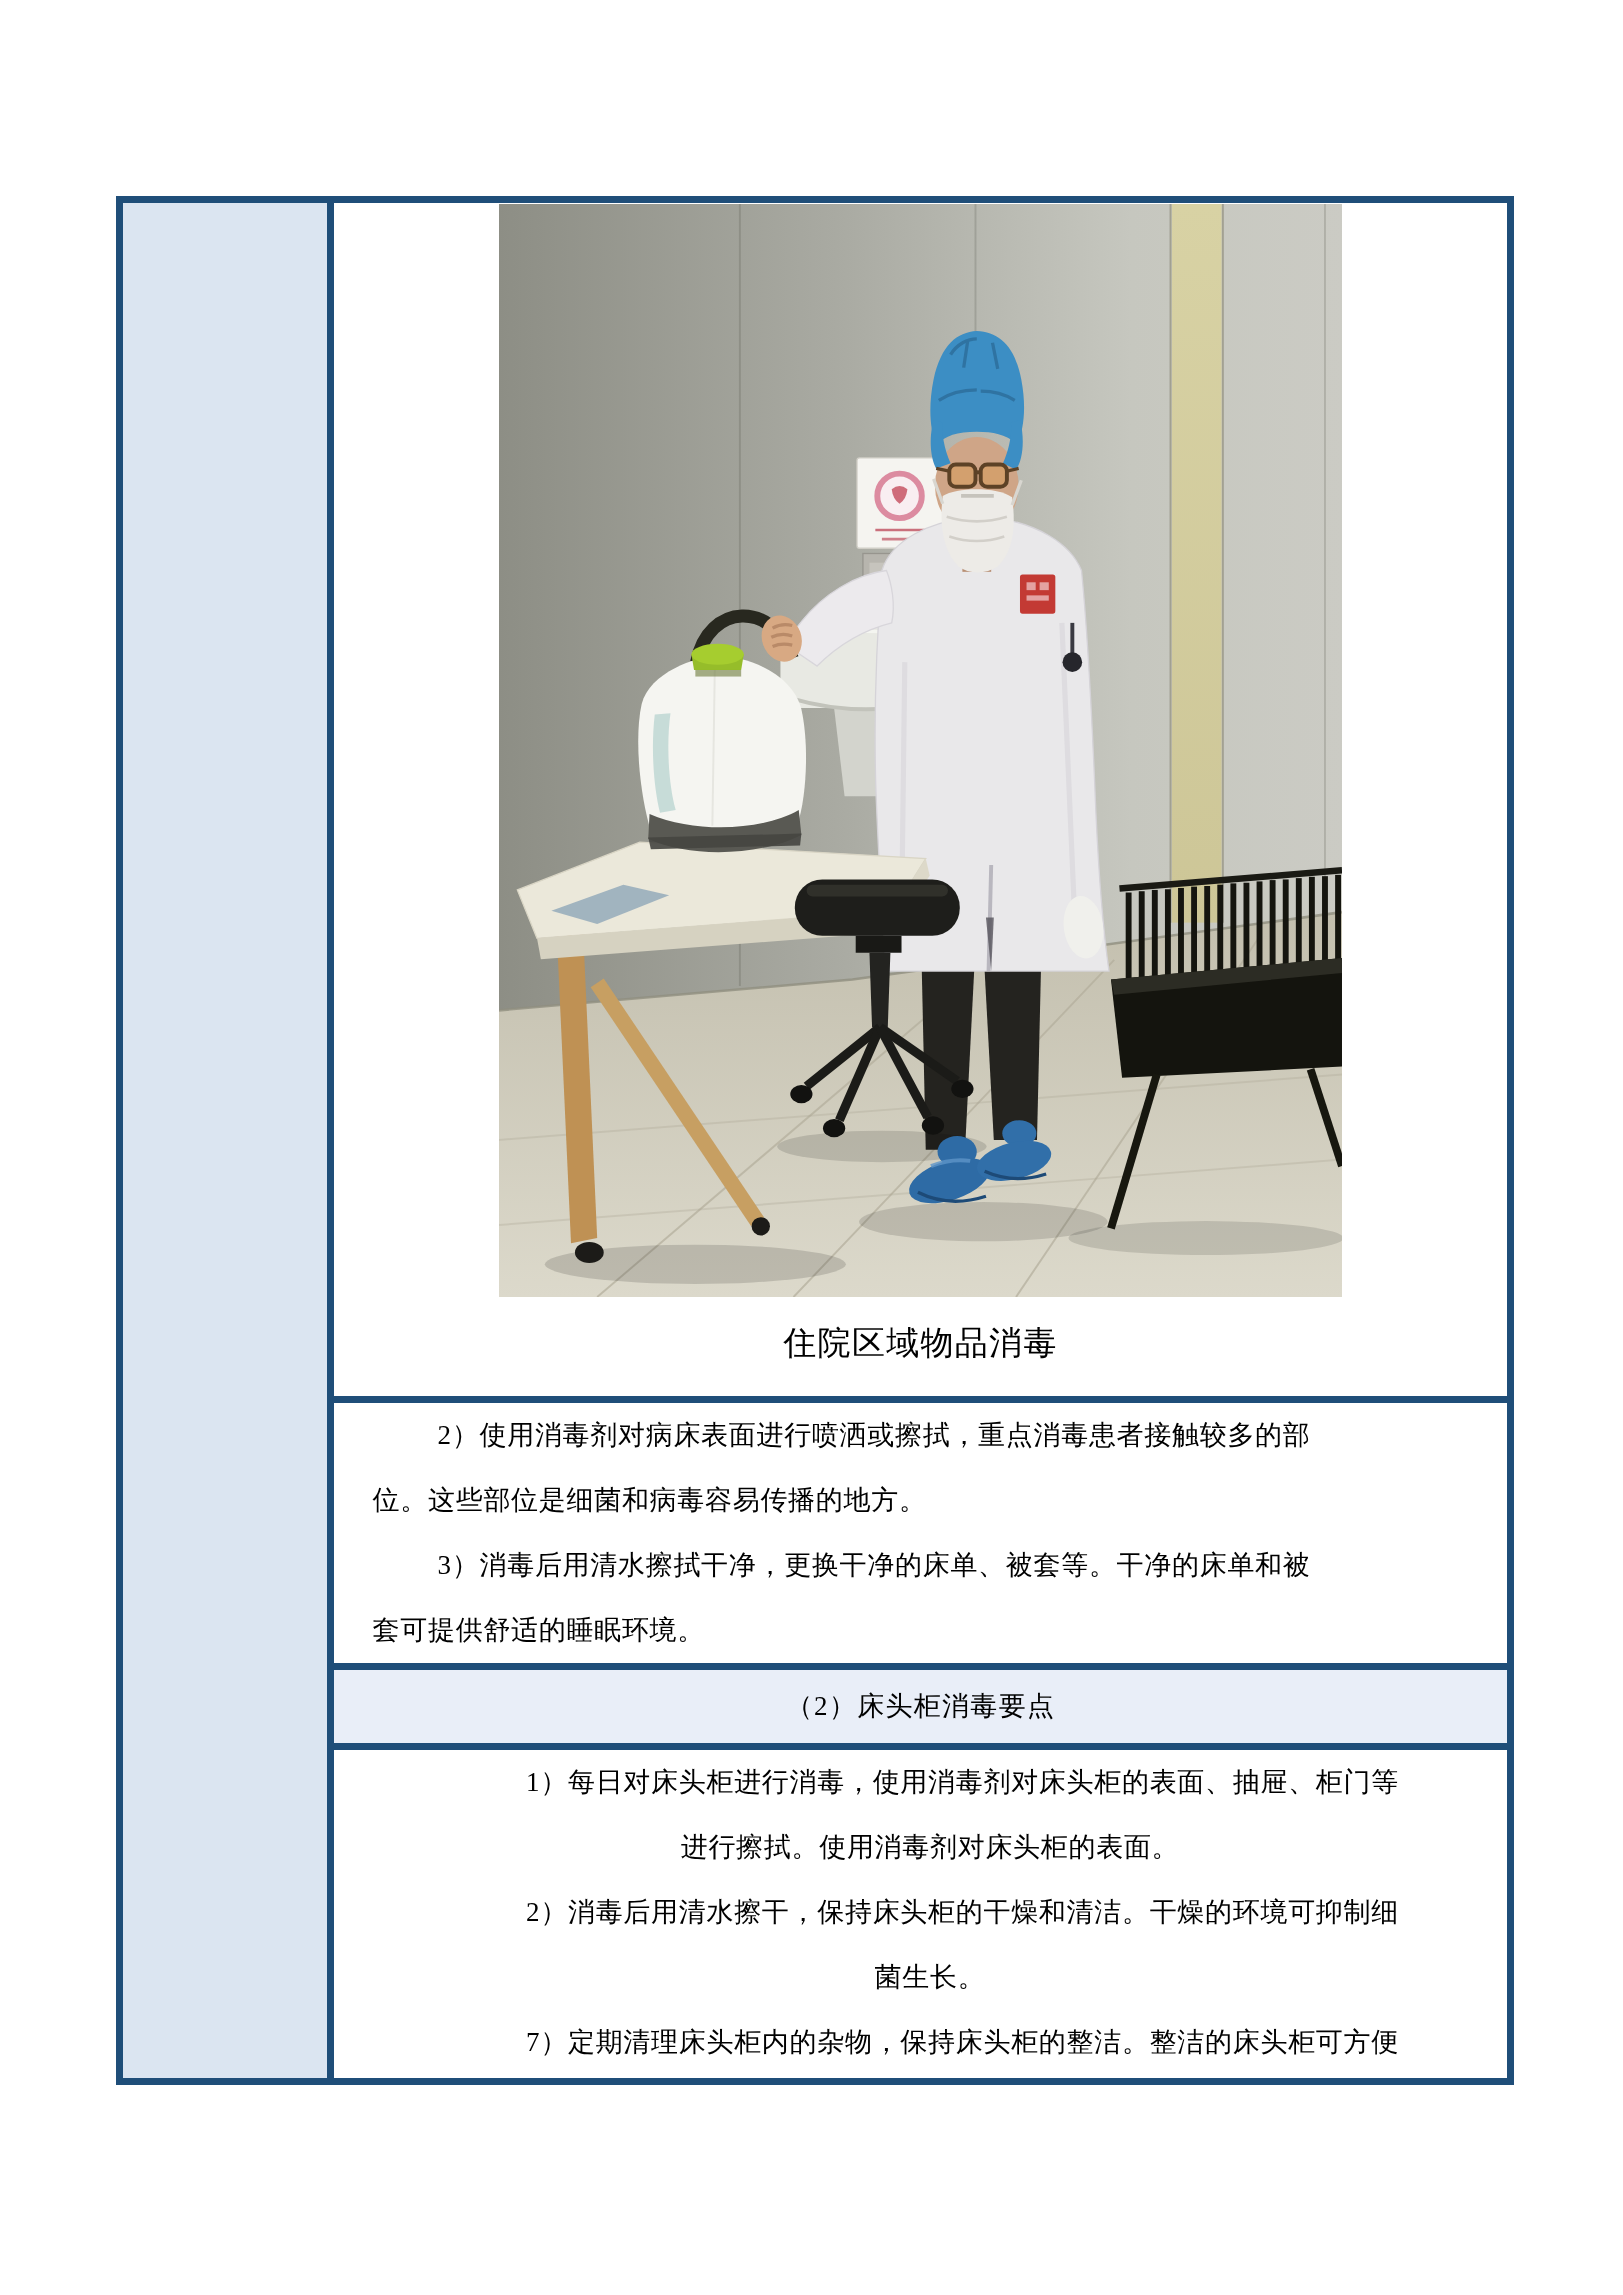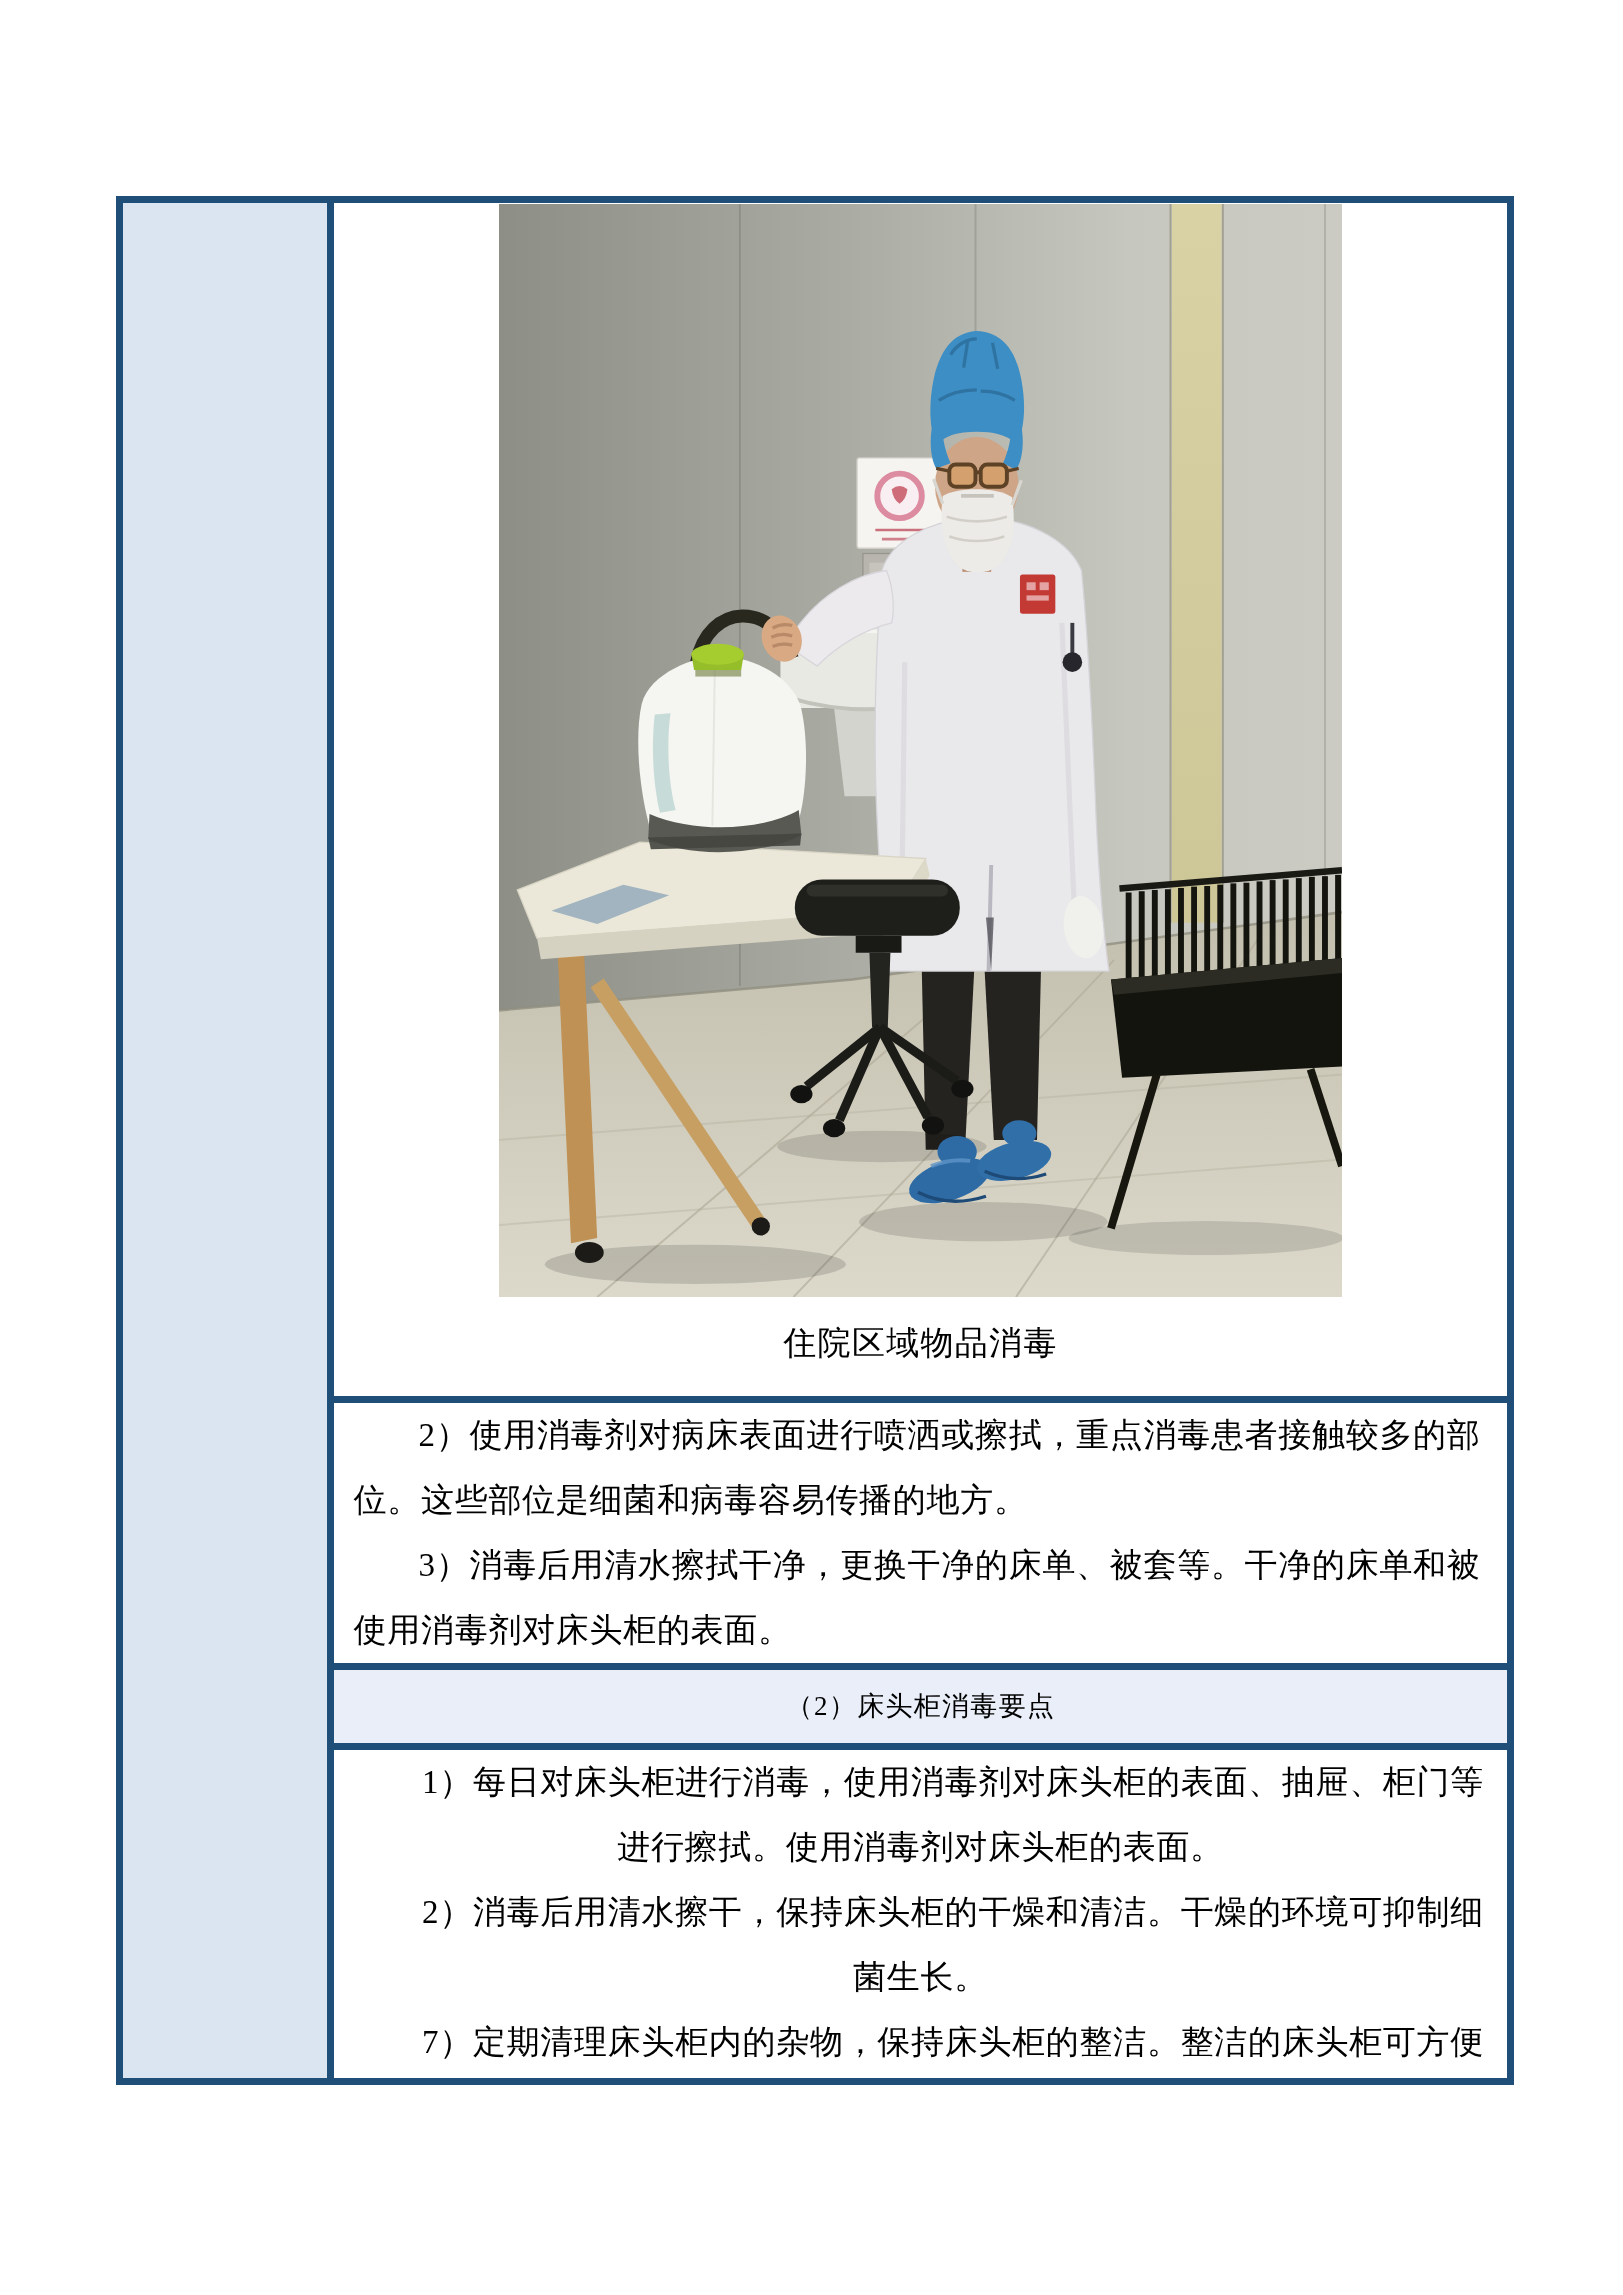--- a/index.html
+++ b/index.html
@@ -42,22 +42,23 @@
     letter-spacing:1.3px;
   }
   .row-text-a{height:260px;border-bottom:7.9px solid var(--border-color);padding:0 19.6px;}
   .row-header{
     height:73px;border-bottom:7.9px solid var(--border-color);
     background:var(--header-row-bg);
     font-size:27px;line-height:73px;text-align:center;letter-spacing:1.3px;
   }
   .row-text-b{height:325px;padding:0 19.6px;text-align:center;}
   .tline{
-    font-size:33px;line-height:65px;white-space:nowrap;
+    font-size:27px;line-height:65px;white-space:nowrap;
     letter-spacing:0.7px;
+    margin-left:19px;
   }
   .row-text-b .tline{line-height:65px;}
   .tline.indent{text-indent:65px;}
 </style>
 </head>
 <body>
 
 <div class="doc-table">
   <div class="sidebar-cell"></div>
   <div class="content-col">
@@ -264,21 +265,21 @@
           <path d="M660,1470 q30,-12 60,-8" fill="none" stroke="#5e95c8" stroke-width="6" opacity="0.8"></path>
         </g>
       </svg>
       <div class="photo-caption">住院区域物品消毒</div>
     </div>
 
     <div class="row row-text-a">
       <div class="tline indent">2）使用消毒剂对病床表面进行喷洒或擦拭，重点消毒患者接触较多的部</div>
       <div class="tline">位。这些部位是细菌和病毒容易传播的地方。</div>
       <div class="tline indent">3）消毒后用清水擦拭干净，更换干净的床单、被套等。干净的床单和被</div>
-      <div class="tline">使用消毒剂对床头柜的表面。</div>
+      <div class="tline">套可提供舒适的睡眠环境。</div>
     </div>
 
     <div class="row row-header">
       <span>（2）床头柜消毒要点</span>
     </div>
 
     <div class="row row-text-b">
       <div class="tline indent">1）每日对床头柜进行消毒，使用消毒剂对床头柜的表面、抽屉、柜门等</div>
       <div class="tline">进行擦拭。使用消毒剂对床头柜的表面。</div>
       <div class="tline indent">2）消毒后用清水擦干，保持床头柜的干燥和清洁。干燥的环境可抑制细</div>

